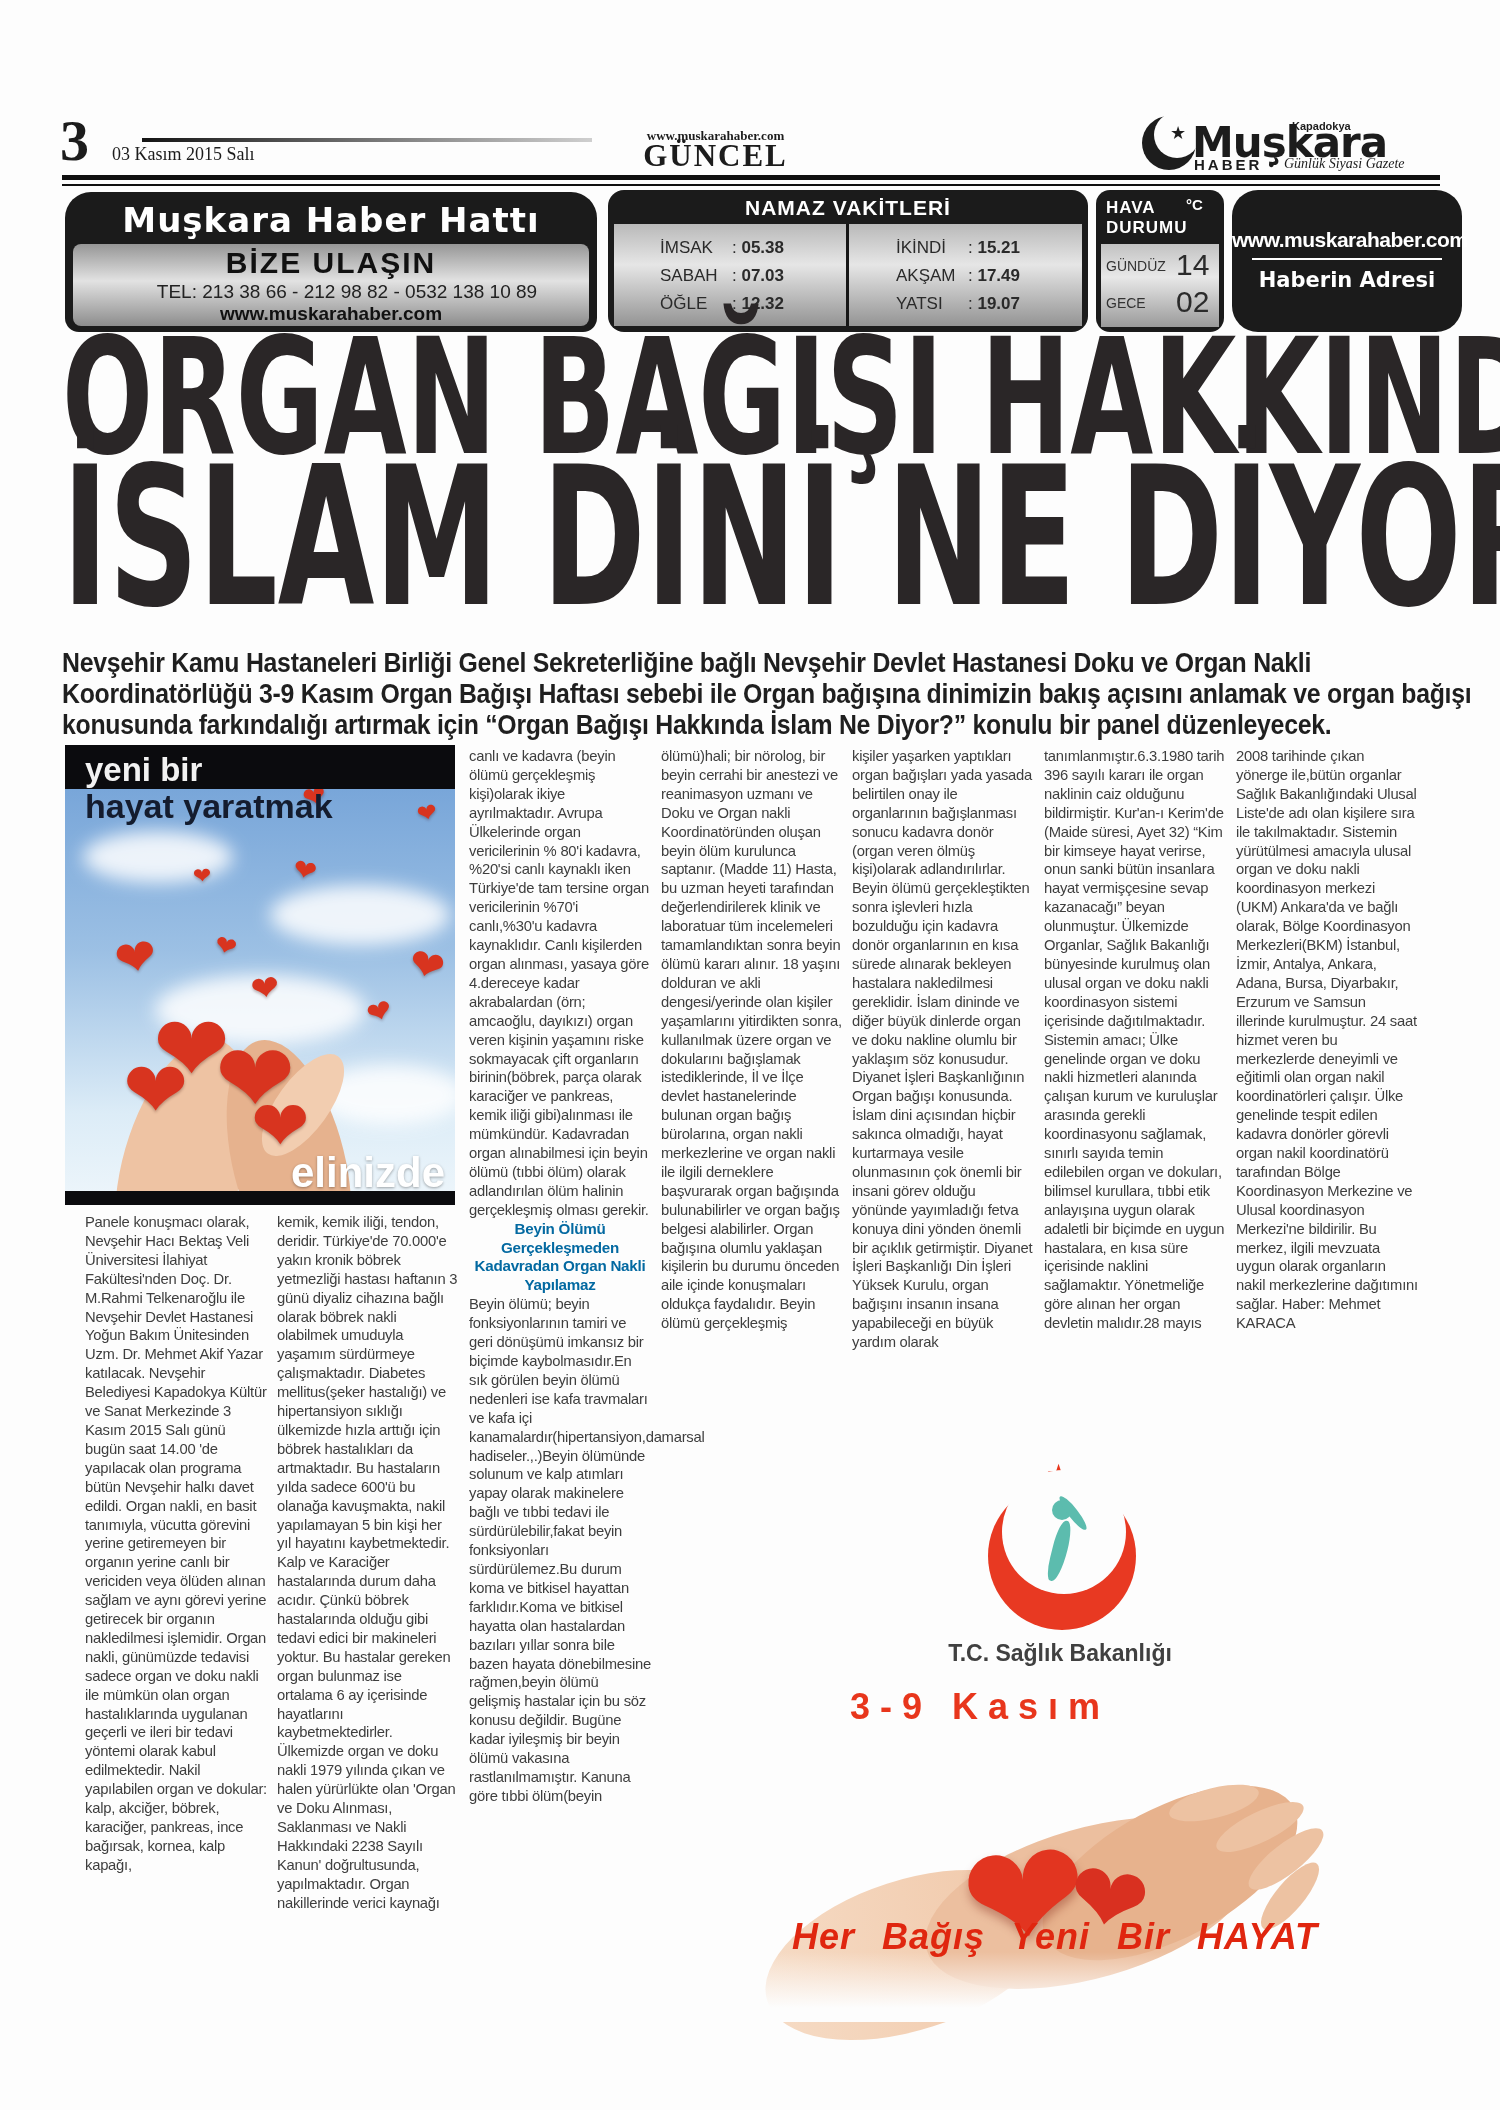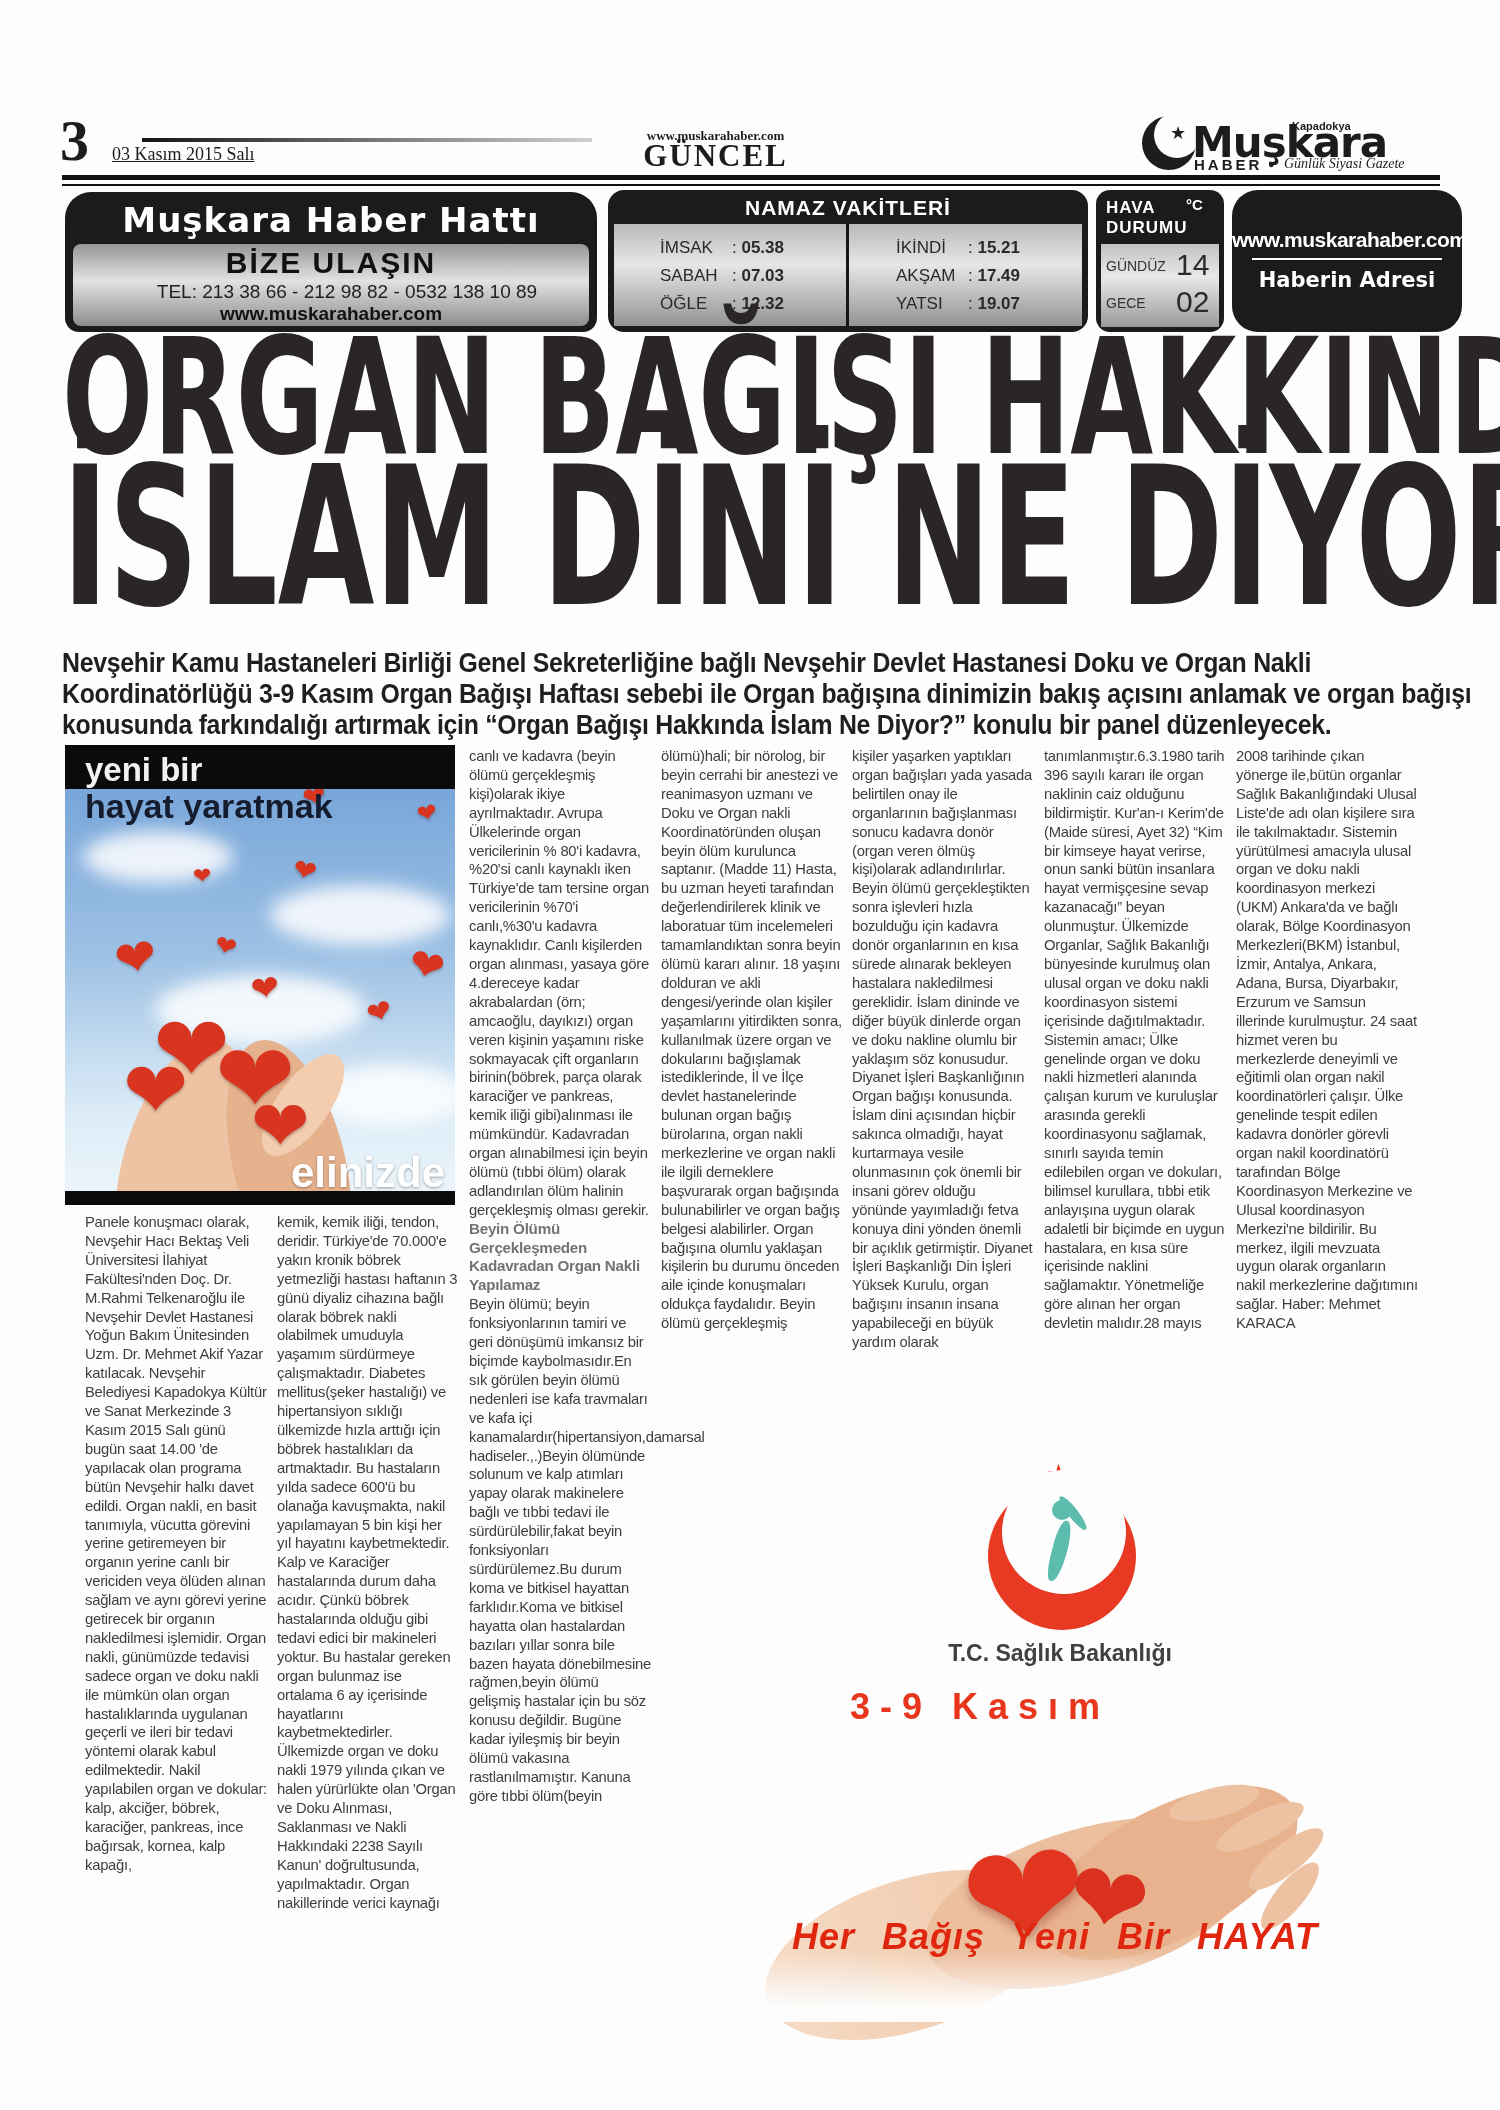--- a/index.html
+++ b/index.html
@@ -2,21 +2,21 @@
 <html><head>
 <meta charset="utf-8">
 <style>
   html,body{margin:0;padding:0;background:#e9e9e9;}
   .page{position:relative;width:1500px;height:2110px;background:#fdfdfd;overflow:hidden;
         font-family:"Liberation Sans",sans-serif;color:#1c1c1c;}
   .abs{position:absolute;}
 
   
   .pagenum{left:60px;top:112px;font-family:"Liberation Serif",serif;font-weight:bold;font-size:58px;line-height:1;}
-  .pagedate{left:112px;top:144px;font-family:"Liberation Serif",serif;font-size:18px;text-decoration:underline;}
+  .pagedate{left:112px;top:144px;font-family:"Liberation Serif",serif;font-size:18px;}
   .rule-grad{left:142px;top:138px;width:450px;height:4px;background:linear-gradient(90deg,#141414,#9a9a9a 70%,#cfcfcf);}
   .siteurl-top{left:598px;top:128px;width:235px;text-align:center;font-family:"Liberation Serif",serif;font-size:13px;font-weight:bold;}
   .section-name{left:598px;top:138px;width:235px;text-align:center;font-family:"Liberation Serif",serif;font-weight:bold;font-size:31px;letter-spacing:2px;}
   .rule-a{left:62px;top:175px;width:1378px;height:5px;background:#101010;}
   .rule-b{left:62px;top:184px;width:1378px;height:2px;background:#101010;}
 
   
   .logo-crescent{left:1142px;top:116px;width:54px;height:54px;}
   .logo-crescent .c1{position:absolute;left:0;top:0;width:54px;height:54px;border-radius:50%;background:#1d1d1d;}
   .logo-crescent .c2{position:absolute;left:12px;top:-4px;width:46px;height:46px;border-radius:50%;background:#fdfdfd;}
@@ -67,21 +67,21 @@
   .hl2{left:62px;top:442px;font-size:192px;transform:scaleX(0.65);}
 
   .lede{left:62px;top:648px;width:1568px;transform:scaleX(0.92);transform-origin:left top;
         font-size:27px;font-weight:bold;line-height:31px;letter-spacing:-0.3px;color:#1f1f1f;}
 
   
   .col{width:182px;font-size:14.8px;line-height:18.9px;letter-spacing:-0.25px;color:#3e3e3e;text-align:left;}
   .c1{left:85px;top:1213px;} .c2{left:277px;top:1213px;}
   .c3{left:469px;top:747px;} .c4{left:661px;top:747px;}
   .c5{left:852px;top:747px;} .c6{left:1044px;top:747px;} .c7{left:1236px;top:747px;}
-  .subhead{font-weight:bold;color:#737373;font-size:15.2px;}
+  .subhead{font-weight:bold;color:#0369a1;font-size:15.2px;text-align:center;}
 
   
   .photo{left:65px;top:745px;width:390px;height:460px;background:linear-gradient(#6f9fd6,#9cc0e4 45%,#dcecf7 80%,#eef6fb);overflow:hidden;}
   .photo .band-top{position:absolute;left:0;top:0;width:100%;height:44px;background:#0b0b0e;}
   .photo .band-bottom{position:absolute;left:0;bottom:0;width:100%;height:14px;background:#0b0b0e;}
   .photo .cloud{position:absolute;background:#fff;border-radius:50%;filter:blur(9px);opacity:.85;}
   .cl1{left:18px;top:86px;width:150px;height:52px;}
   .cl2{left:205px;top:140px;width:180px;height:60px;opacity:.7;}
   .cl3{left:90px;top:230px;width:210px;height:70px;opacity:.55;}
   .cl4{left:250px;top:320px;width:150px;height:60px;opacity:.6;}

